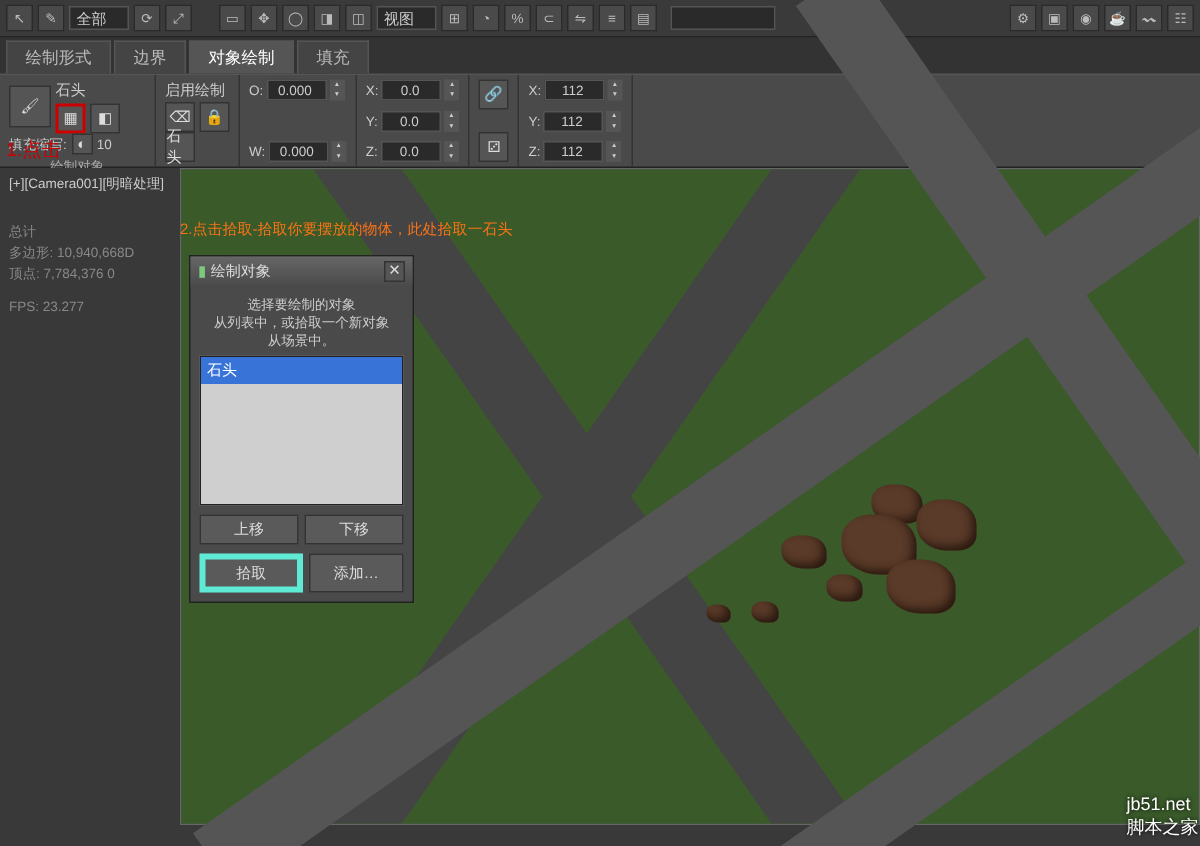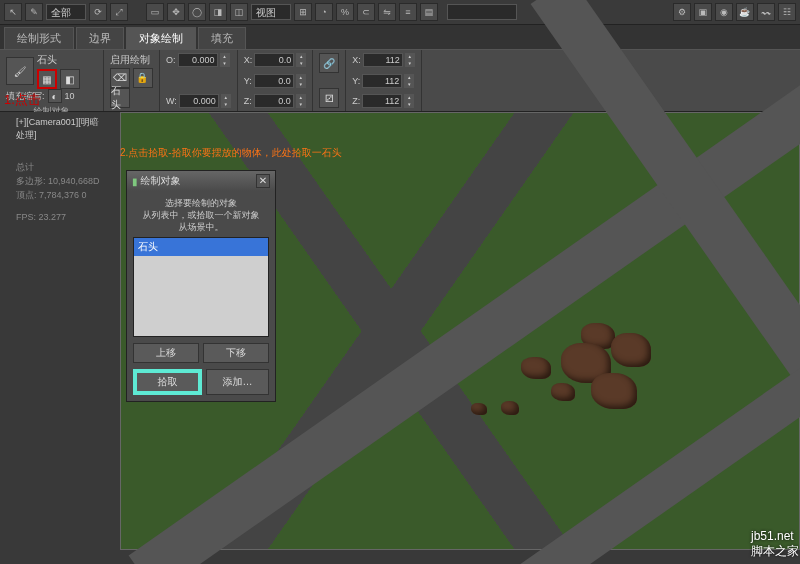--- a/index.html
+++ b/index.html
@@ -12,25 +12,25 @@
 .tab{padding:3px 12px;color:#bbb;background:#444;border:1px solid #555;border-bottom:none}
 .tab.active{background:#555;color:#fff}
 .ribbon{background:#4a4a4a;display:flex;height:62px;border-bottom:1px solid #222}
 .rgroup{border-right:1px solid #333;padding:3px 6px;display:flex;flex-direction:column;justify-content:space-between}
 .rgroup .lbl{font-size:9px;color:#aaa;text-align:center;margin-top:2px}
 .rrow{display:flex;gap:3px;align-items:center}
 .rbtn{width:20px;height:20px;background:#555;border:1px solid #333;display:flex;align-items:center;justify-content:center;color:#ddd;font-size:10px}
 .rbtn.big{width:28px;height:28px}
 .hl-red{border:2px solid #c00!important}
 .spinner{display:flex;align-items:center;gap:2px;font-size:9px;color:#ccc}
-.spinner input{width:40px;background:#2a2a2a;border:1px solid #555;color:#ccc;font-size:9px;height:14px;text-align:right;padding-right:2px}
+.spinner input{width:40px;background:#2a2a2a;border:1px solid #555;color:#ccc;font-size:9px;height:14px;text-align:center;padding-right:2px}
 .spinner .ud{width:10px;height:14px;background:#555;display:flex;flex-direction:column}
 .spinner .ud div{flex:1;font-size:5px;text-align:center;line-height:6px}
 .main{display:flex;height:438px}
-.side{width:120px;background:#393939;padding:4px 16px;font-size:9px;color:#bbb}
+.side{width:120px;background:#393939;padding:4px 6px;font-size:9px;color:#bbb}
 .side .title{color:#ccc;margin-bottom:6px}
 .side .stat{color:#888;margin:1px 0}
 .viewport{flex:1;position:relative;background:#2a4a2a;border:1px solid #666}
 .viewport img,.vp-bg{position:absolute;inset:0;width:100%;height:100%}
 .vp-bg{background:
  linear-gradient(125deg,transparent 40%,#444 40%,#444 46%,transparent 46%),
  linear-gradient(55deg,transparent 40%,#444 40%,#444 46%,transparent 46%),
  #3a5a2a;
  background-blend-mode:normal}
 .vp-road{position:absolute;background:#555}

